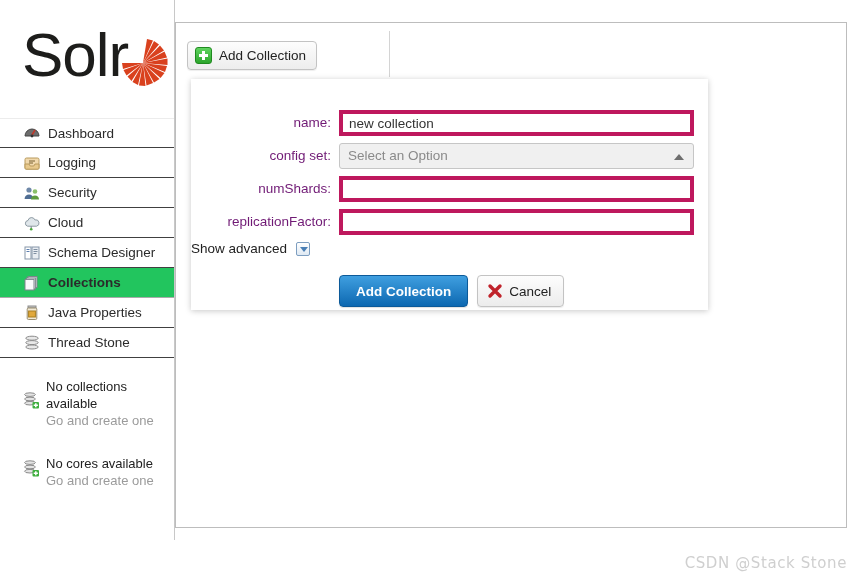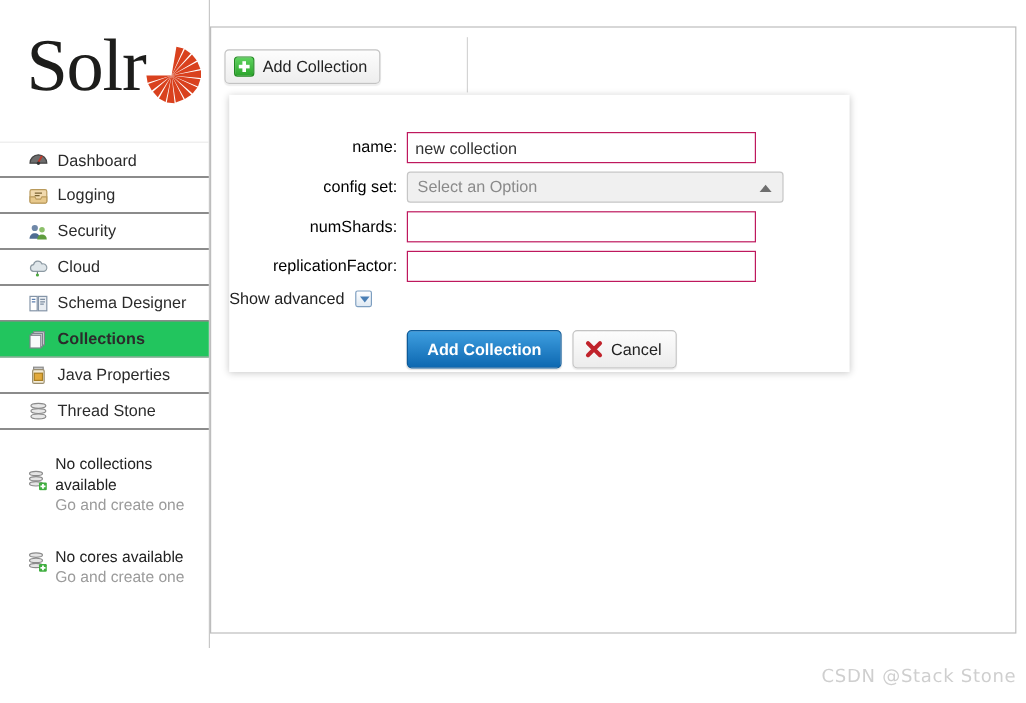--- a/index.html
+++ b/index.html
@@ -29,21 +29,21 @@
     box-sizing: border-box;
   }
   #logo-area {
     position: absolute;
     left: 18px; top: 16px;
     width: 150px; height: 95px;
   }
   .solr-word {
     position: absolute;
     left: 4px; top: 8px;
-    font-family: Liberation Serif, serif;
+    font-family: Liberation Sans, sans-serif;
     font-size: 62px;
     font-weight: 300;
     letter-spacing: -1px;
     color: #1d1d1b;
     line-height: 1;
     user-select: none;
   }
   .solr-burst {
     position: absolute;
     left: 100px; top: 22px;
@@ -173,45 +173,45 @@
     left: 0;
     width: 100%;
     height: 26px;
   }
   .form-label {
     position: absolute;
     left: 0; top: 0;
     width: 140px;
     text-align: right;
     font-size: 13.5px;
-    color: #000000;
+    color: #701a75;
     line-height: 26px;
   }
   .form-input {
     position: absolute;
     left: 148px; top: 0;
-    width: 291px; height: 26px;
-    border: 1px solid #be185d;
+    width: 355px; height: 26px;
+    border: 4px solid #be185d;
     box-sizing: border-box;
     background: #ffffff;
     font-family: "Liberation Sans", sans-serif;
     font-size: 13.5px;
     color: #333333;
     padding: 0 6px;
     outline: none;
   }
   #row-name { top: 31px; }
   #row-configset { top: 64px; }
   #row-numshards { top: 97px; }
   #row-replication { top: 130px; }
 
   #configset-select {
     position: absolute;
     left: 148px; top: 0;
-    width: 314px; height: 26px;
+    width: 355px; height: 26px;
     box-sizing: border-box;
     border: 1px solid #c6c6c6;
     border-radius: 3px;
     background: #f0f0f0;
     font-size: 13.5px;
     color: #8a8a8a;
     line-height: 24px;
     padding: 0 8px;
     cursor: pointer;
     user-select: none;

